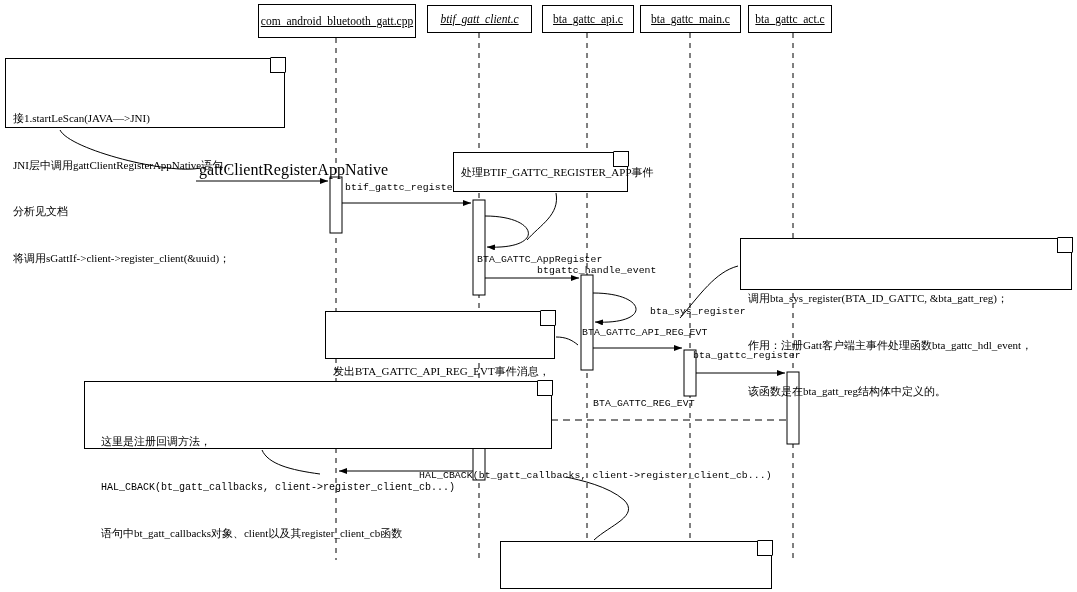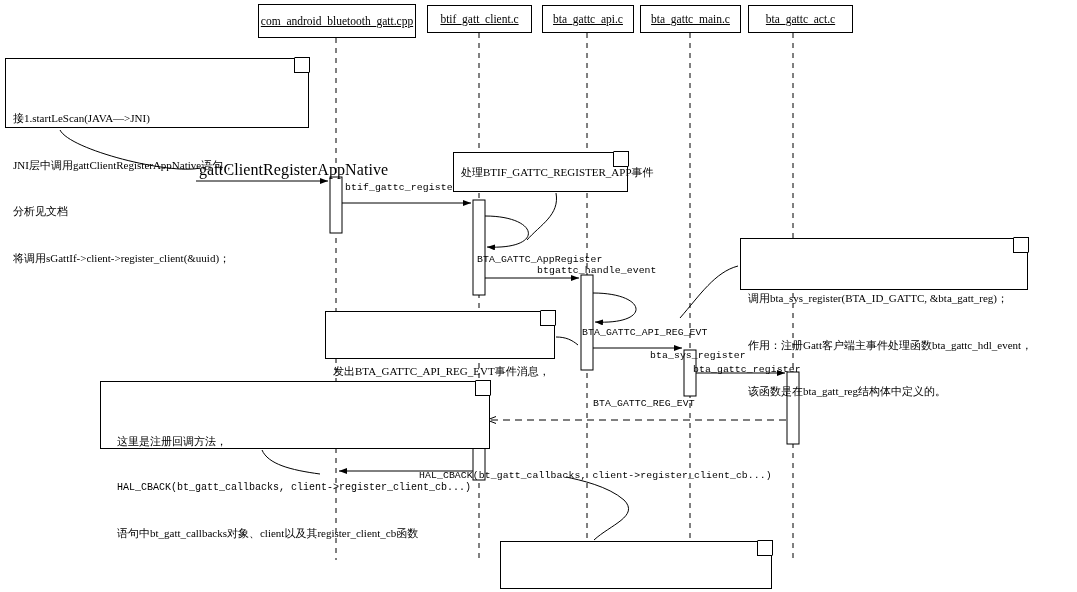--- a/index.html
+++ b/index.html
@@ -33,30 +33,30 @@
   .msglabel.mono{font-family:"Liberation Mono","DejaVu Sans Mono",monospace;font-size:9.8px;}
 </style>
 </head>
 <body>
 
 <div id="canvas">
 
   <div class="participant" style="left:258px;top:4px;width:158px;height:34px;">
     <span>com_android_bluetooth_gatt.cpp</span>
   </div>
-  <div class="participant" style="left:427px;top:5px;width:105px;height:28px;">
+  <div class="participant" style="left:427px;top:5px;width:105px;height:28px;font-style:italic;">
     <span>btif_gatt_client.c</span>
   </div>
   <div class="participant" style="left:542px;top:5px;width:92px;height:28px;">
     <span>bta_gattc_api.c</span>
   </div>
   <div class="participant" style="left:640px;top:5px;width:101px;height:28px;justify-content:center;">
     <span>bta_gattc_main.c</span>
   </div>
-  <div class="participant" style="left:748px;top:5px;width:105px;height:28px;">
+  <div class="participant" style="left:748px;top:5px;width:84px;height:28px;">
     <span>bta_gattc_act.c</span>
   </div>
 
   <svg class="layer" width="1077" height="592">
     <defs>
       <marker id="ah" markerWidth="9" markerHeight="9" refX="8" refY="3" orient="auto" markerUnits="strokeWidth">
         <path d="M0,0 L8,3 L0,6 z" fill="#000"></path>
       </marker>
       <marker id="ah-open" markerWidth="10" markerHeight="10" refX="9" refY="3.5" orient="auto" markerUnits="strokeWidth">
         <path d="M0,0 L9,3.5 L0,7" fill="none" stroke="#000" stroke-width="1"></path>
@@ -99,53 +99,53 @@
       <path d="M556,337 C566,337 572,340 578,345"></path>
       <path d="M262,450 C268,464 290,470 320,474"></path>
       <path d="M594,540 C610,525 640,516 624,500 C608,486 580,480 566,477"></path>
     </g>
   </svg>
 
   <div class="msglabel" style="left:199px;top:161px;">gattClientRegisterAppNative</div>
   <div class="msglabel mono" style="left:345px;top:182px;">btif_gattc_register</div>
   <div class="msglabel mono" style="left:537px;top:233px;margin-top:32px;">btgattc_handle_event</div>
   <div class="msglabel mono" style="left:477px;top:254px;">BTA_GATTC_AppRegister</div>
-  <div class="msglabel mono" style="left:650px;top:306px;margin-top:44px;">bta_sys_register</div>
+  <div class="msglabel mono" style="left:650px;top:306px;">bta_sys_register</div>
   <div class="msglabel mono" style="left:582px;top:327px;">BTA_GATTC_API_REG_EVT</div>
-  <div class="msglabel mono" style="left:693px;top:350px;margin-top:14px;">bta_gattc_register</div>
+  <div class="msglabel mono" style="left:693px;top:350px;">bta_gattc_register</div>
   <div class="msglabel mono" style="left:593px;top:398px;">BTA_GATTC_REG_EVT</div>
   <div class="msglabel mono" style="left:419px;top:470px;">HAL_CBACK(bt_gatt_callbacks, client-&gt;register_client_cb...)</div>
 
-  <div class="note" style="left:5px;top:58px;width:304px;height:70px;">
+  <div class="note" style="left:5px;top:58px;width:280px;height:70px;">
     <span class="dogear"></span>
     <div>接1.startLeScan(JAVA—&gt;JNI)</div>
     <div>JNI层中调用gattClientRegisterAppNative语句，</div>
     <div>分析见文档</div>
     <div>将调用sGattIf-&gt;client-&gt;register_client(&amp;uuid)；</div>
   </div>
 
   <div class="note" style="left:453px;top:152px;width:175px;height:40px;display:flex;align-items:center;">
     <span class="dogear"></span>
     <div>处理BTIF_GATTC_REGISTER_APP事件</div>
   </div>
 
-  <div class="note" style="left:740px;top:238px;width:288px;height:52px;">
+  <div class="note" style="left:740px;top:238px;width:332px;height:52px;">
     <span class="dogear"></span>
     <div>调用bta_sys_register(BTA_ID_GATTC, &amp;bta_gatt_reg)；</div>
     <div>作用：注册Gatt客户端主事件处理函数bta_gattc_hdl_event，</div>
     <div>该函数是在bta_gatt_reg结构体中定义的。</div>
   </div>
 
   <div class="note" style="left:325px;top:311px;width:230px;height:48px;">
     <span class="dogear"></span>
     <div>发出BTA_GATTC_API_REG_EVT事件消息，</div>
     <div>在bta_gattc_hdl_event函数中处理</div>
   </div>
 
-  <div class="note" style="left:100px;top:381px;width:390px;height:68px;padding-left:16px;">
+  <div class="note" style="left:84px;top:381px;width:468px;height:68px;padding-left:16px;">
     <span class="dogear"></span>
     <div>这里是注册回调方法，</div>
     <div style="font-family:'Liberation Mono','DejaVu Sans Mono',monospace;font-size:10px;">HAL_CBACK(bt_gatt_callbacks, client-&gt;register_client_cb...)</div>
     <div>语句中bt_gatt_callbacks对象、client以及其register_client_cb函数</div>
   </div>
 
   <div class="note red" style="left:500px;top:541px;width:272px;height:48px;">
     <span class="dogear"></span>
     
     

